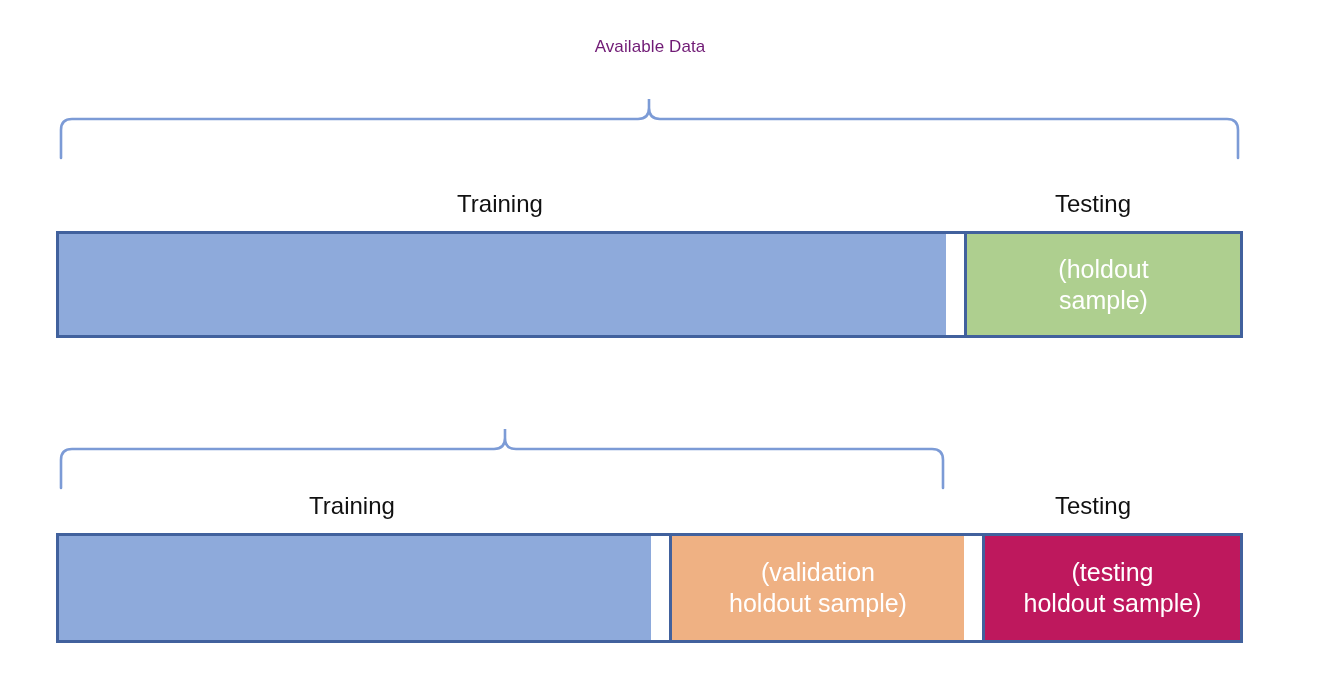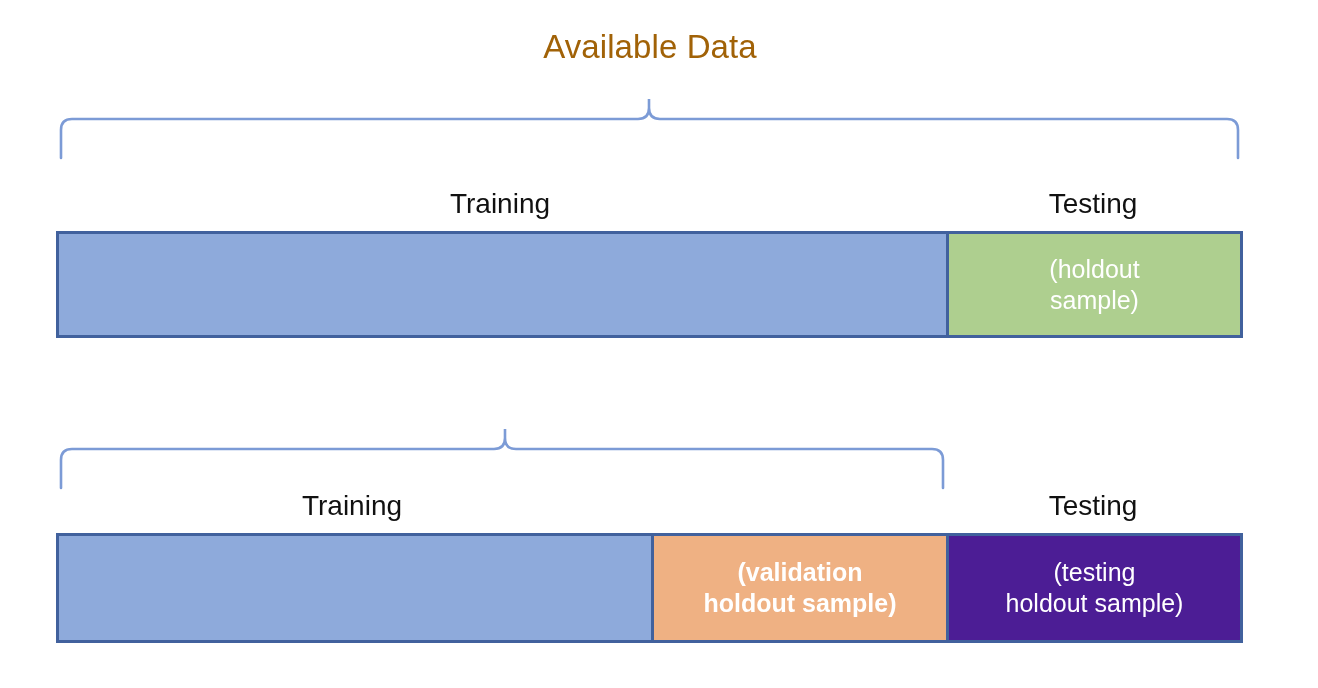--- a/index.html
+++ b/index.html
@@ -18,52 +18,53 @@
     position: relative;
     width: 1318px;
     height: 688px;
     background: #ffffff;
   }
 
   
   .group-label {
     position: absolute;
     text-align: center;
-    font-size: 33px;
+    font-size: 17px;
     line-height: 30px;
     font-weight: 400;
-    color: #a16207;
+    color: #701a75;
     letter-spacing: 0.1px;
     white-space: nowrap;
   }
 
   
   .brace {
     position: absolute;
     overflow: visible;
   }
 
   
   .seg-caption {
     position: absolute;
     text-align: center;
-    font-size: 28px;
+    font-size: 24px;
     line-height: 28px;
     color: #111111;
     white-space: nowrap;
   }
 
   
   .bar-row {
     position: absolute;
     display: flex;
     flex-direction: row;
     box-sizing: border-box;
     border: 3px solid #41619D;
     background: #ffffff;
+    gap: 18px;
   }
   .bar-seg {
     box-sizing: border-box;
     display: flex;
     align-items: center;
     justify-content: center;
     text-align: center;
     font-size: 25px;
     line-height: 31px;
     color: #ffffff;
@@ -126,23 +127,23 @@
              L 888 62" fill="none" stroke="#7C9BD6" stroke-width="2.6" stroke-linecap="round"></path>
   </svg>
 
   <div class="seg-caption" style="left:202px; top:492px; width:300px;">Training</div>
   <div class="seg-caption" style="left:993px; top:492px; width:200px;">Testing</div>
 
   <div class="bar-row" style="left:56px; top:533px; width:1187px; height:110px;">
     <div class="bar-seg" style="width:592px; background:#8EAADB;">
       <span class="seg-text"></span>
     </div>
-    <div class="bar-seg" style="width:295px; background:#EFB183;font-weight:bold;">
+    <div class="bar-seg" style="width:295px; background:#EFB183;">
       <span class="seg-text">(validation
 holdout sample)</span>
     </div>
-    <div class="bar-seg" style="flex:1 1 auto; background:#4c1d95;">
+    <div class="bar-seg" style="flex:1 1 auto; background:#be185d;">
       <span class="seg-text">(testing
 holdout sample)</span>
     </div>
   </div>
 
 </div>
 
 </body></html>

